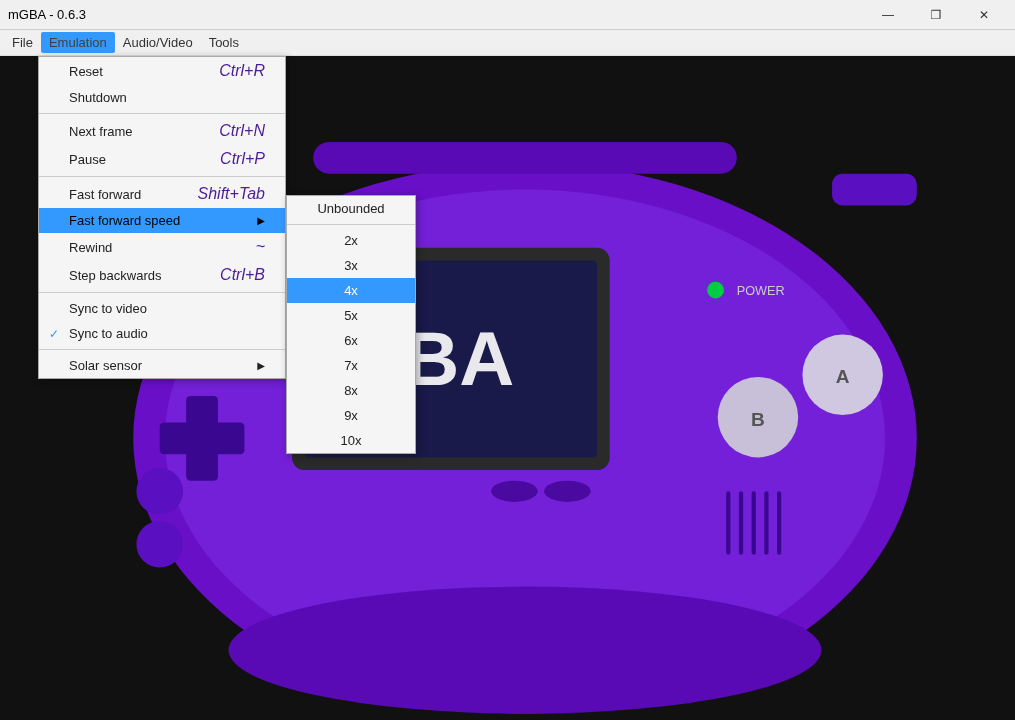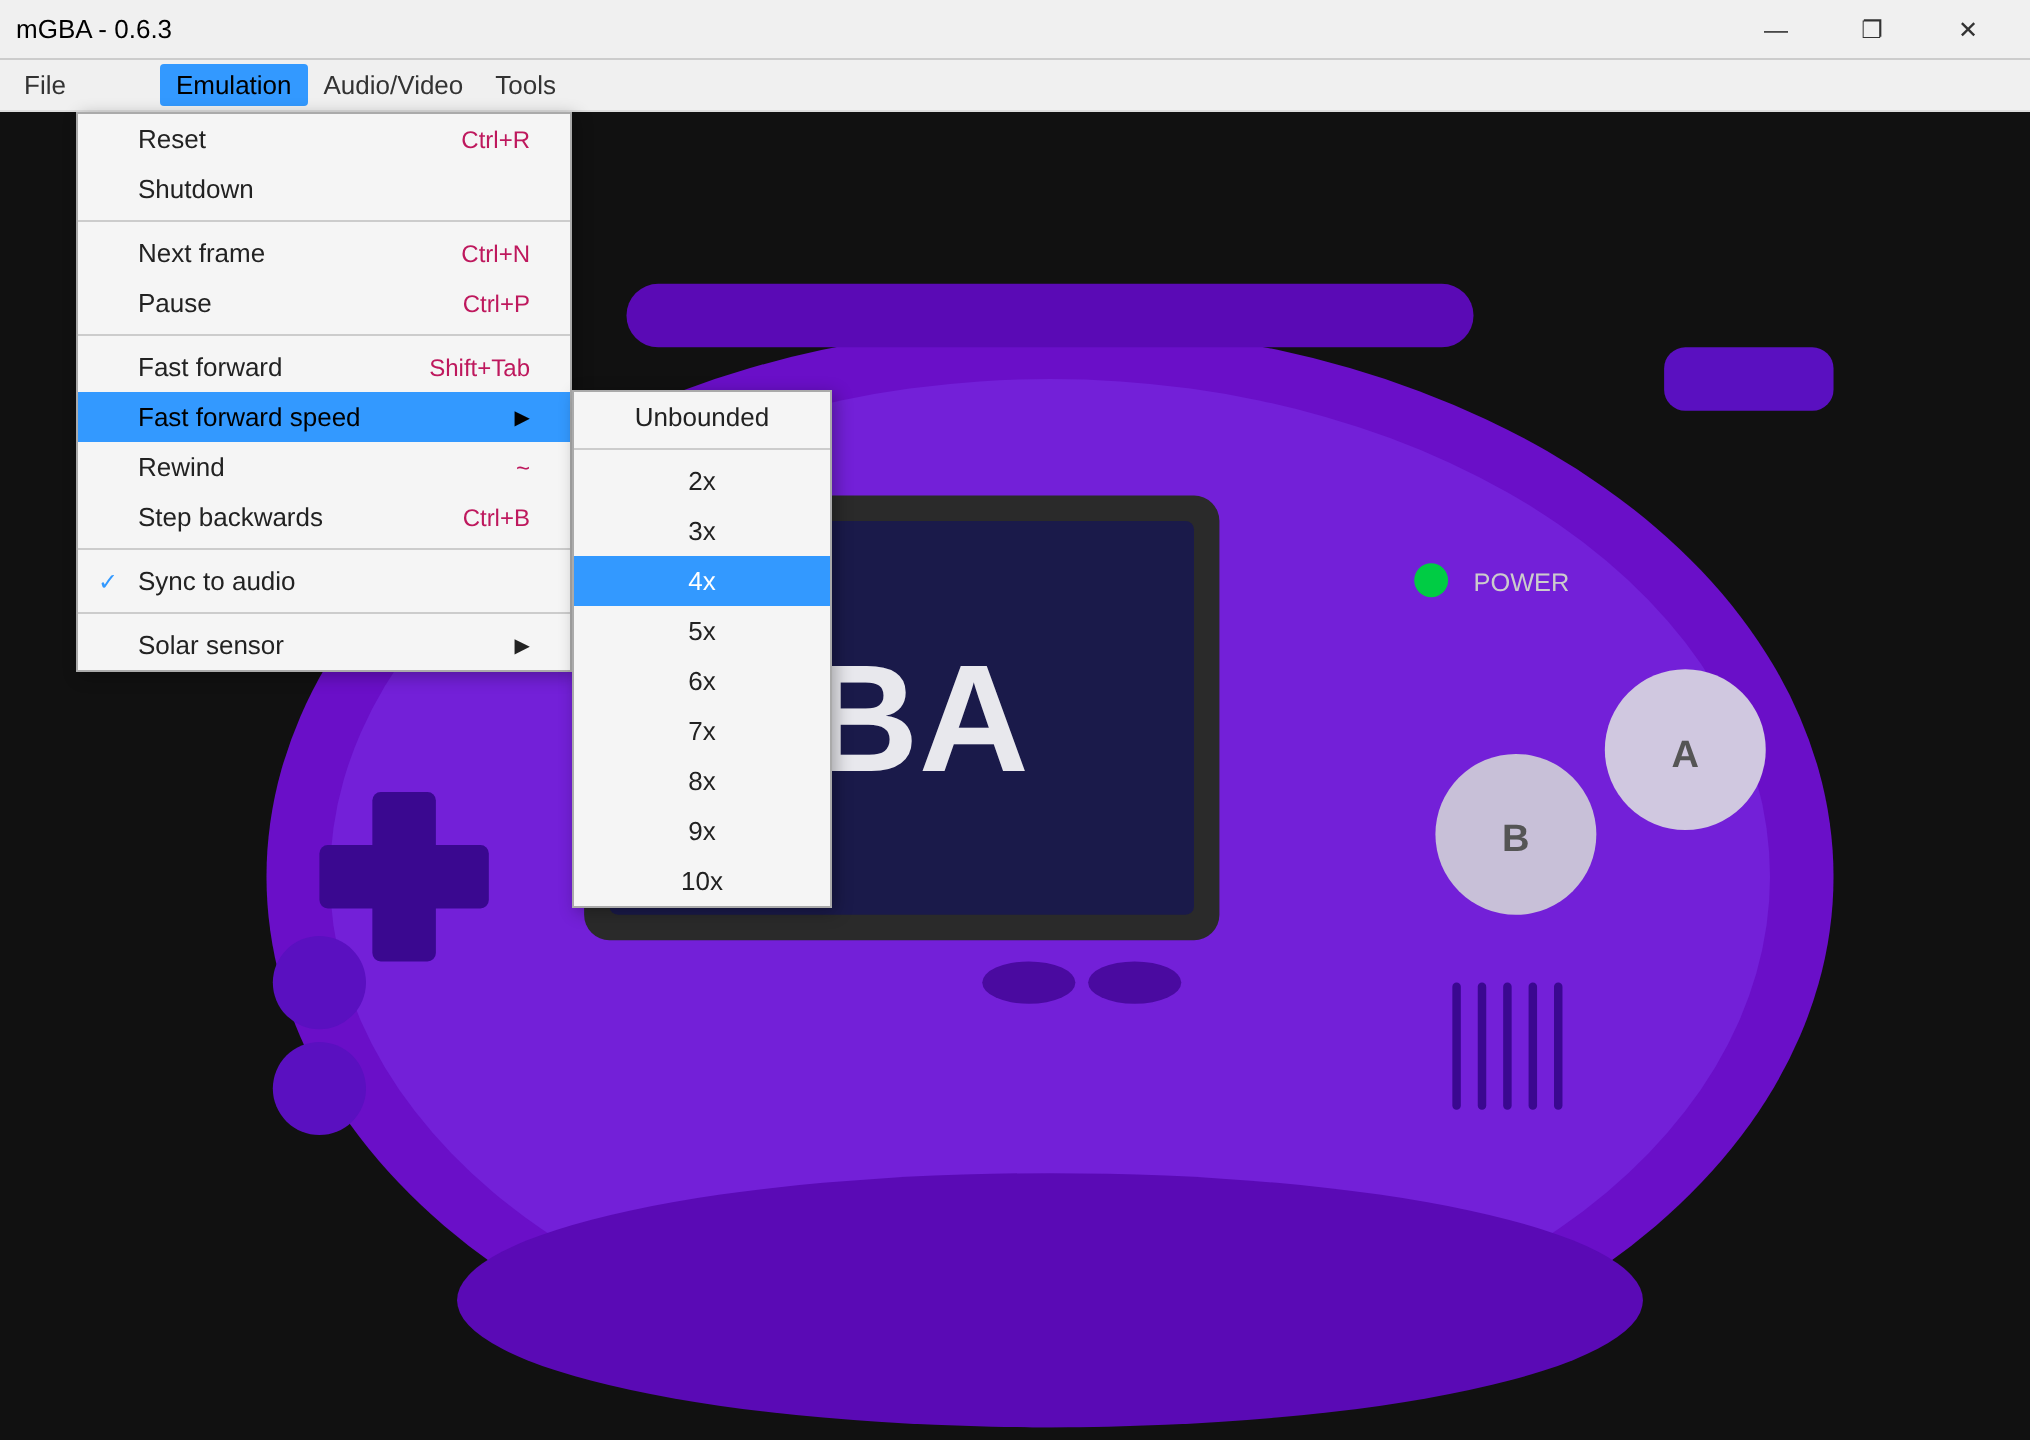--- a/index.html
+++ b/index.html
@@ -57,22 +57,21 @@
     }
     .menu-item {
       padding: 3px 8px;
       cursor: pointer;
       font-size: 13px;
       color: #333;
       border-radius: 2px;
     }
     .menu-item:hover, .menu-item.active {
       background: #3399ff;
-      color: #000000;
-      margin-left: 39px;
+      color: #404040;
     }
 
     
     #main-content {
       position: absolute;
       top: 56px;
       left: 0;
       right: 0;
       bottom: 0;
       background: #111;
@@ -113,22 +112,23 @@
     .dropdown-item.highlighted {
       background: #3399ff;
       color: #000000;
     }
     .dropdown-separator {
       height: 1px;
       background: #ccc;
       margin: 3px 0;
     }
     .dropdown-item .shortcut {
-      color: #be185d;
-      font-size: 12px;
+      color: #4c1d95;
+      font-size: 16px;
+      font-style: italic;
     }
     .dropdown-item .check-mark {
       position: absolute;
       left: 10px;
       color: #3399ff;
       font-size: 12px;
     }
     .dropdown-item .arrow {
       font-size: 10px;
     }
@@ -265,20 +265,23 @@
     <span>Rewind</span>
     <span class="shortcut">~</span>
   </div>
   <div class="dropdown-item">
     <span>Step backwards</span>
     <span class="shortcut">Ctrl+B</span>
   </div>
 
   <div class="dropdown-separator"></div>
 
+  <div class="dropdown-item">
+    <span>Sync to video</span>
+  </div>
   <div class="dropdown-item">
     <span class="check-mark">✓</span>
     <span>Sync to audio</span>
   </div>
 
   <div class="dropdown-separator"></div>
 
   <div class="dropdown-item">
     <span>Solar sensor</span>
     <span class="arrow">▶</span>

